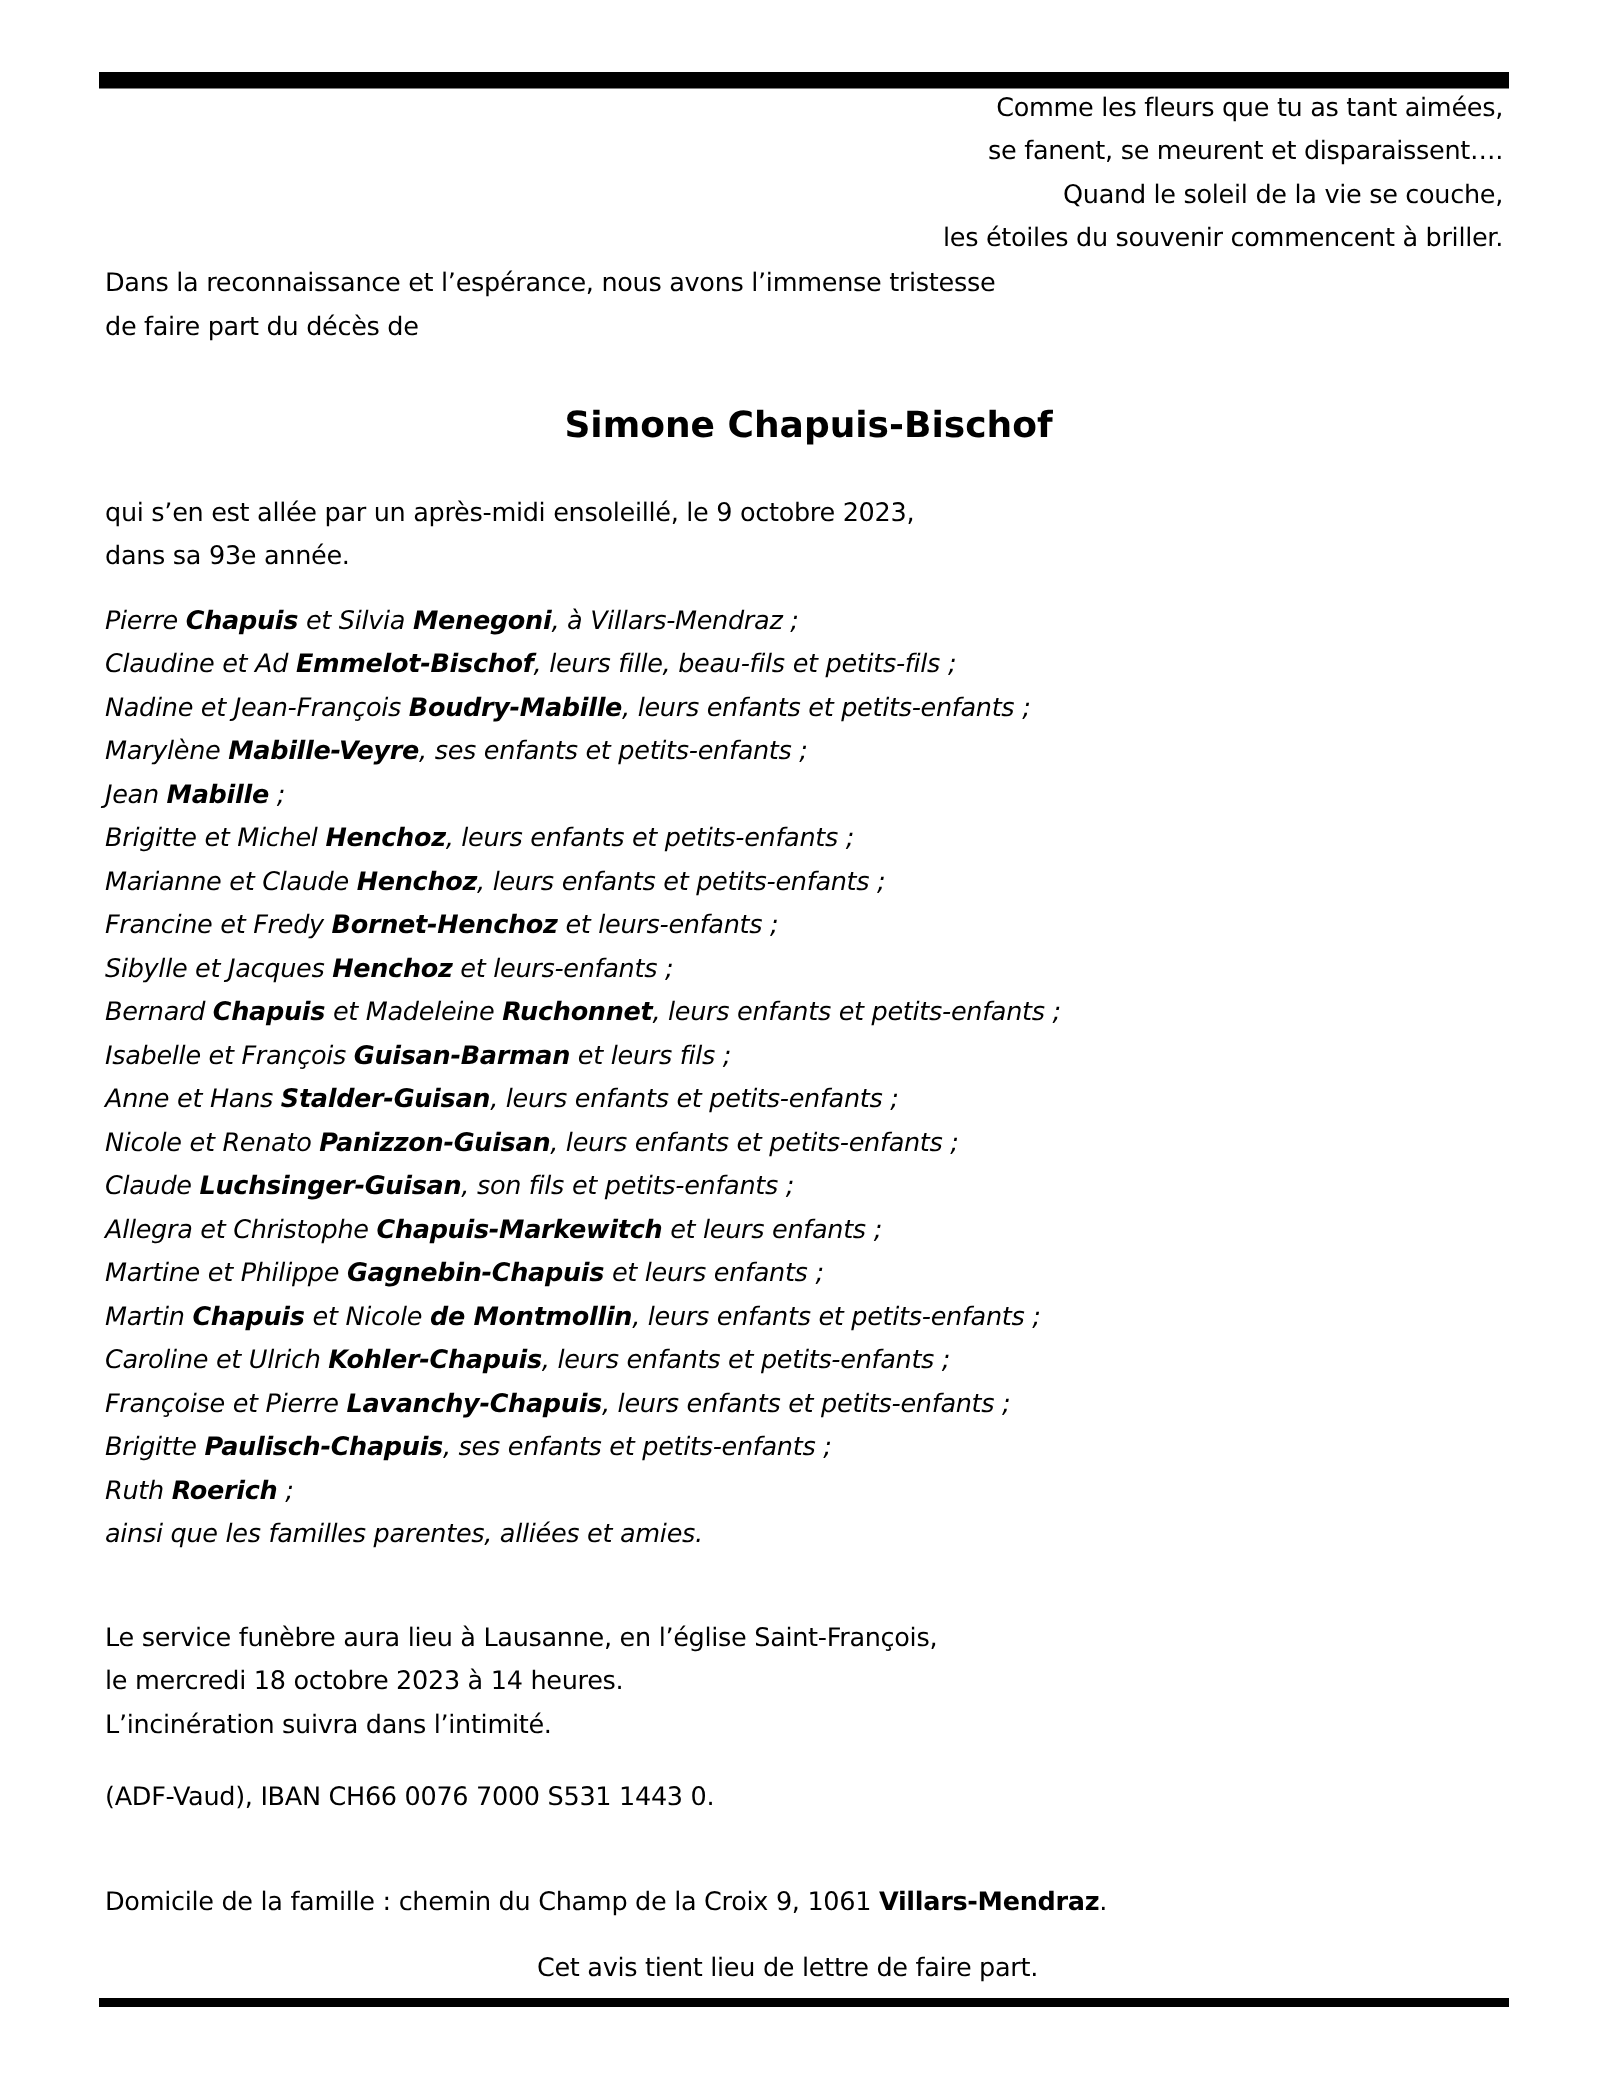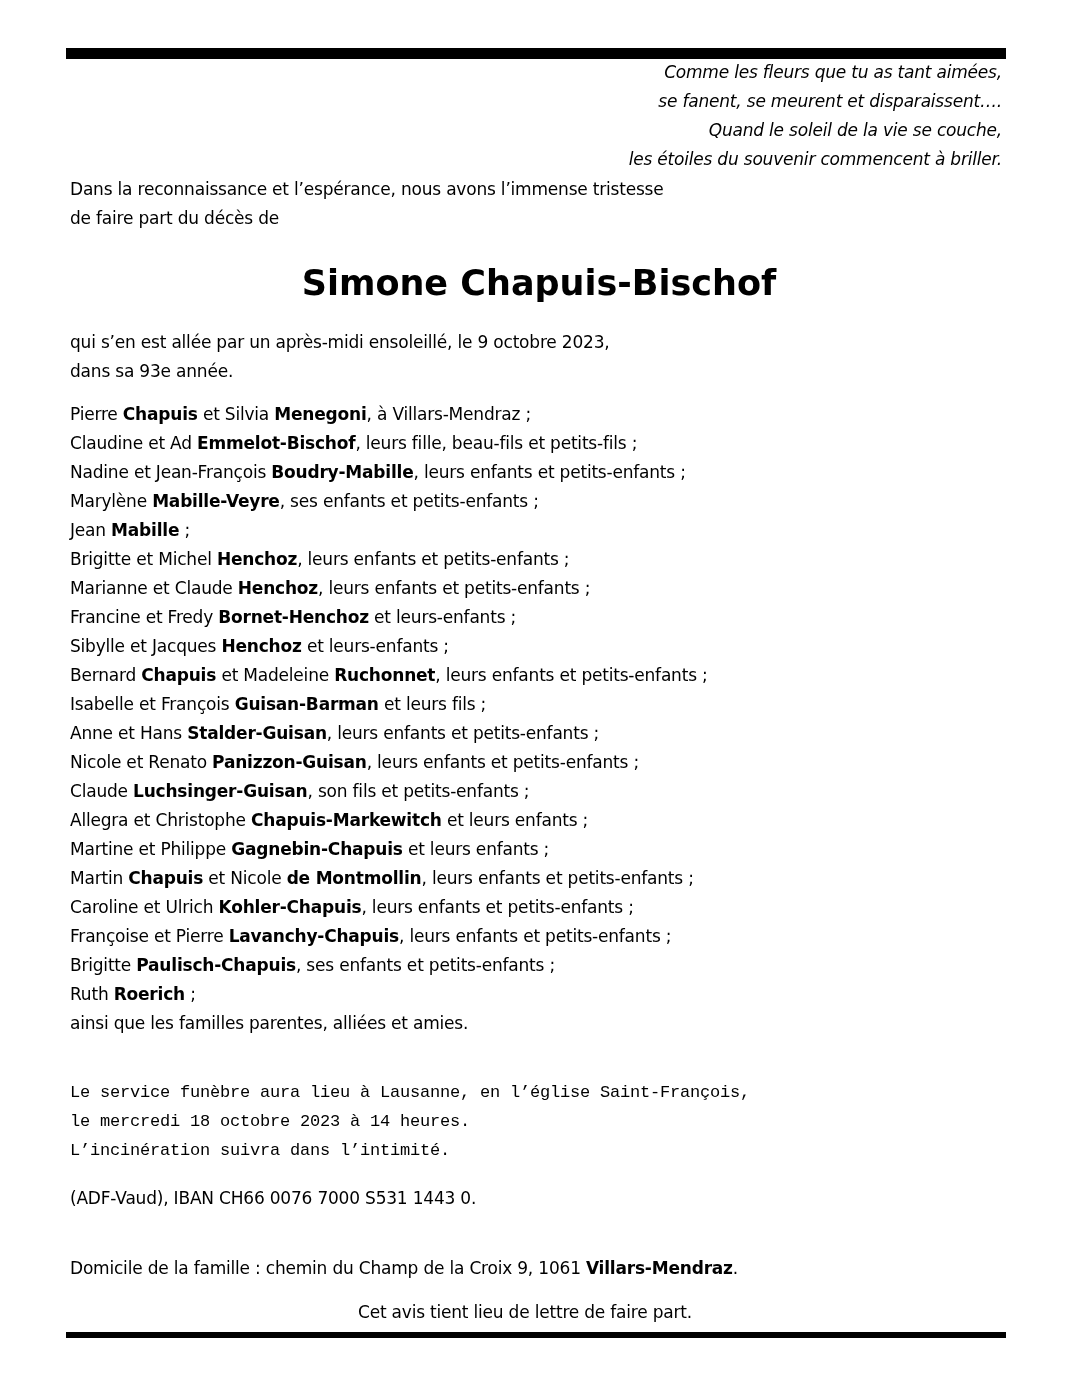--- a/index.html
+++ b/index.html
@@ -33,43 +33,42 @@
     left: 66px;
     top: 1332px;
     width: 940px;
     height: 6px;
   }
   .quote {
     position: absolute;
     top: 58px;
     right: 76px;
     text-align: right;
-    font-style: italic;
   }
   .block {
     position: absolute;
     left: 70px;
     width: 960px;
   }
   .intro    { top: 175px; }
   .title {
     position: absolute;
     left: 0;
     top: 262px;
     width: 1078px;
     margin: 0;
     text-align: center;
-    font-size: 35px;
+    font-size: 24px;
     line-height: 42px;
     font-weight: bold;
     letter-spacing: 0;
   }
   .lead     { top: 328px; }
-  .family   { top: 400px; }
-  .service  { top: 1078px; font-family: Liberation Mono, monospace; }
+  .family   { top: 400px; font-style: italic; }
+  .service  { top: 1078px; }
   .donation { top: 1184px; }
   .domicile { top: 1254px; }
   .closing {
     position: absolute;
     left: 0;
     top: 1298px;
     width: 1050px;
     text-align: center;
   }
   .line { white-space: nowrap; }

